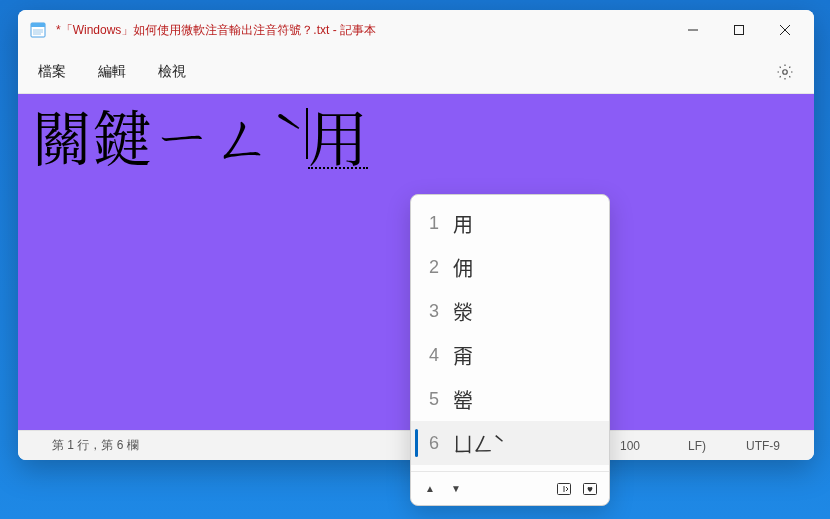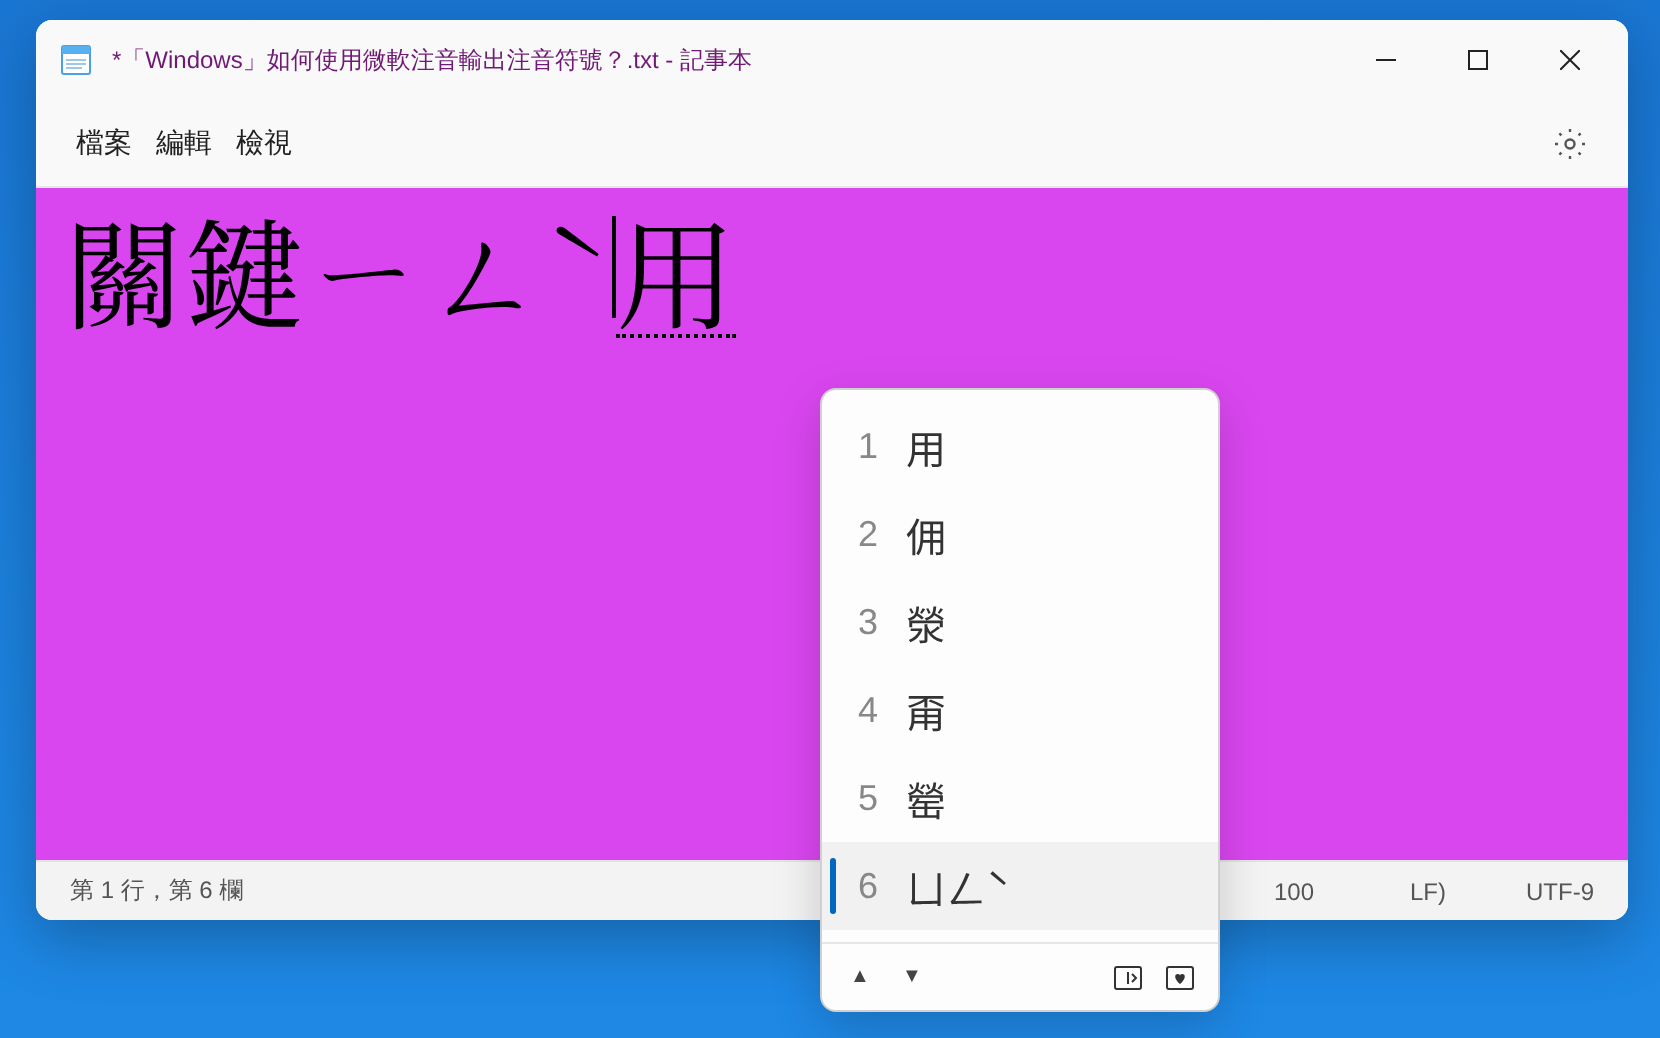--- a/index.html
+++ b/index.html
@@ -1,33 +1,33 @@
 <!DOCTYPE html>
 <html><head>
 <meta charset="utf-8">
 <style>
   * { box-sizing: border-box; }
   html, body { margin:0; padding:0; width:830px; height:519px; font-family:"Segoe UI","Microsoft JhengHei",sans-serif; overflow:hidden; }
   .desktop { width:830px; height:519px; background:linear-gradient(180deg,#1976d2 0%,#1e88e5 100%); position:relative; }
   .window { position:absolute; left:18px; top:10px; width:796px; height:450px; background:#fff; border-radius:8px; box-shadow:0 10px 30px rgba(0,0,0,0.25); display:flex; flex-direction:column; overflow:hidden; }
   .titlebar { height:40px; display:flex; align-items:center; padding:0 6px 0 12px; background:#f9f9f9; }
   .app-icon { width:16px; height:16px; margin-right:10px; }
-  .title-text { font-size:12px; color:#701a75; flex:0 0 auto; }
+  .title-text { font-size:12px; color:#b91c1c; flex:0 0 auto; }
   .title-spacer { flex:1; }
   .win-btn { width:46px; height:40px; display:flex; align-items:center; justify-content:center; color:#222; }
-  .menubar { height:44px; display:flex; align-items:center; gap:12px; padding:0 20px; background:#f9f9f9; border-bottom:1px solid #e6e6e6; }
+  .menubar { height:44px; display:flex; align-items:center; gap:32px; padding:0 20px; background:#f9f9f9; border-bottom:1px solid #e6e6e6; }
   .menu-item { font-size:14px; color:#222; }
   .menubar-spacer { flex:1; }
   .gear { width:18px; height:18px; color:#555; }
-  .editor { flex:1; position:relative; background:#d946ef; padding:10px 32px 0 14px; overflow:hidden; }
+  .editor { flex:1; position:relative; background:#8b5cf6; padding:10px 32px 0 14px; overflow:hidden; }
   .text-line { font-family:"Noto Serif CJK TC","MingLiU","PMingLiU",serif; font-size:60px; line-height:1.05; color:#000; white-space:pre; letter-spacing:0; }
   .composition { display:inline-block; border-bottom:2px dotted #000; position:relative; }
   .composition::before { content:""; position:absolute; left:-2px; top:4px; bottom:8px; width:2px; background:#000; animation:blink 1s steps(1) infinite; }
   @keyframes blink { 50% {opacity:0;} }
-  .statusbar { height:30px; background:#f3f3f3; border-top:1px solid #e2e2e2; display:flex; align-items:center; font-size:12px; color:#555; padding:0 17px; gap:40px; }
+  .statusbar { height:30px; background:#f3f3f3; border-top:1px solid #e2e2e2; display:flex; align-items:center; font-size:12px; color:#555; padding:0 34px; gap:40px; }
   .statusbar .spacer { flex:1; }
   .status-seg { white-space:nowrap; }
   .status-zoom { position:relative; left:-8px;margin-left:25px;}
   
   .ime { position:absolute; left:410px; top:194px; width:200px; background:#fdfdfd; border:1px solid #d0d0d0; border-radius:8px; box-shadow:0 8px 24px rgba(0,0,0,0.18); overflow:hidden; }
   .ime-list { padding:6px 0; }
   .ime-row { display:flex; align-items:center; height:44px; padding:0 14px; gap:14px; font-size:20px; color:#333; }
   .ime-row .num { color:#888; font-size:18px; width:14px; text-align:right; }
   .ime-row .char { font-family:"Microsoft JhengHei","Noto Sans CJK TC",sans-serif; }
   .ime-row.active { background:#f1f1f1; position:relative; }

